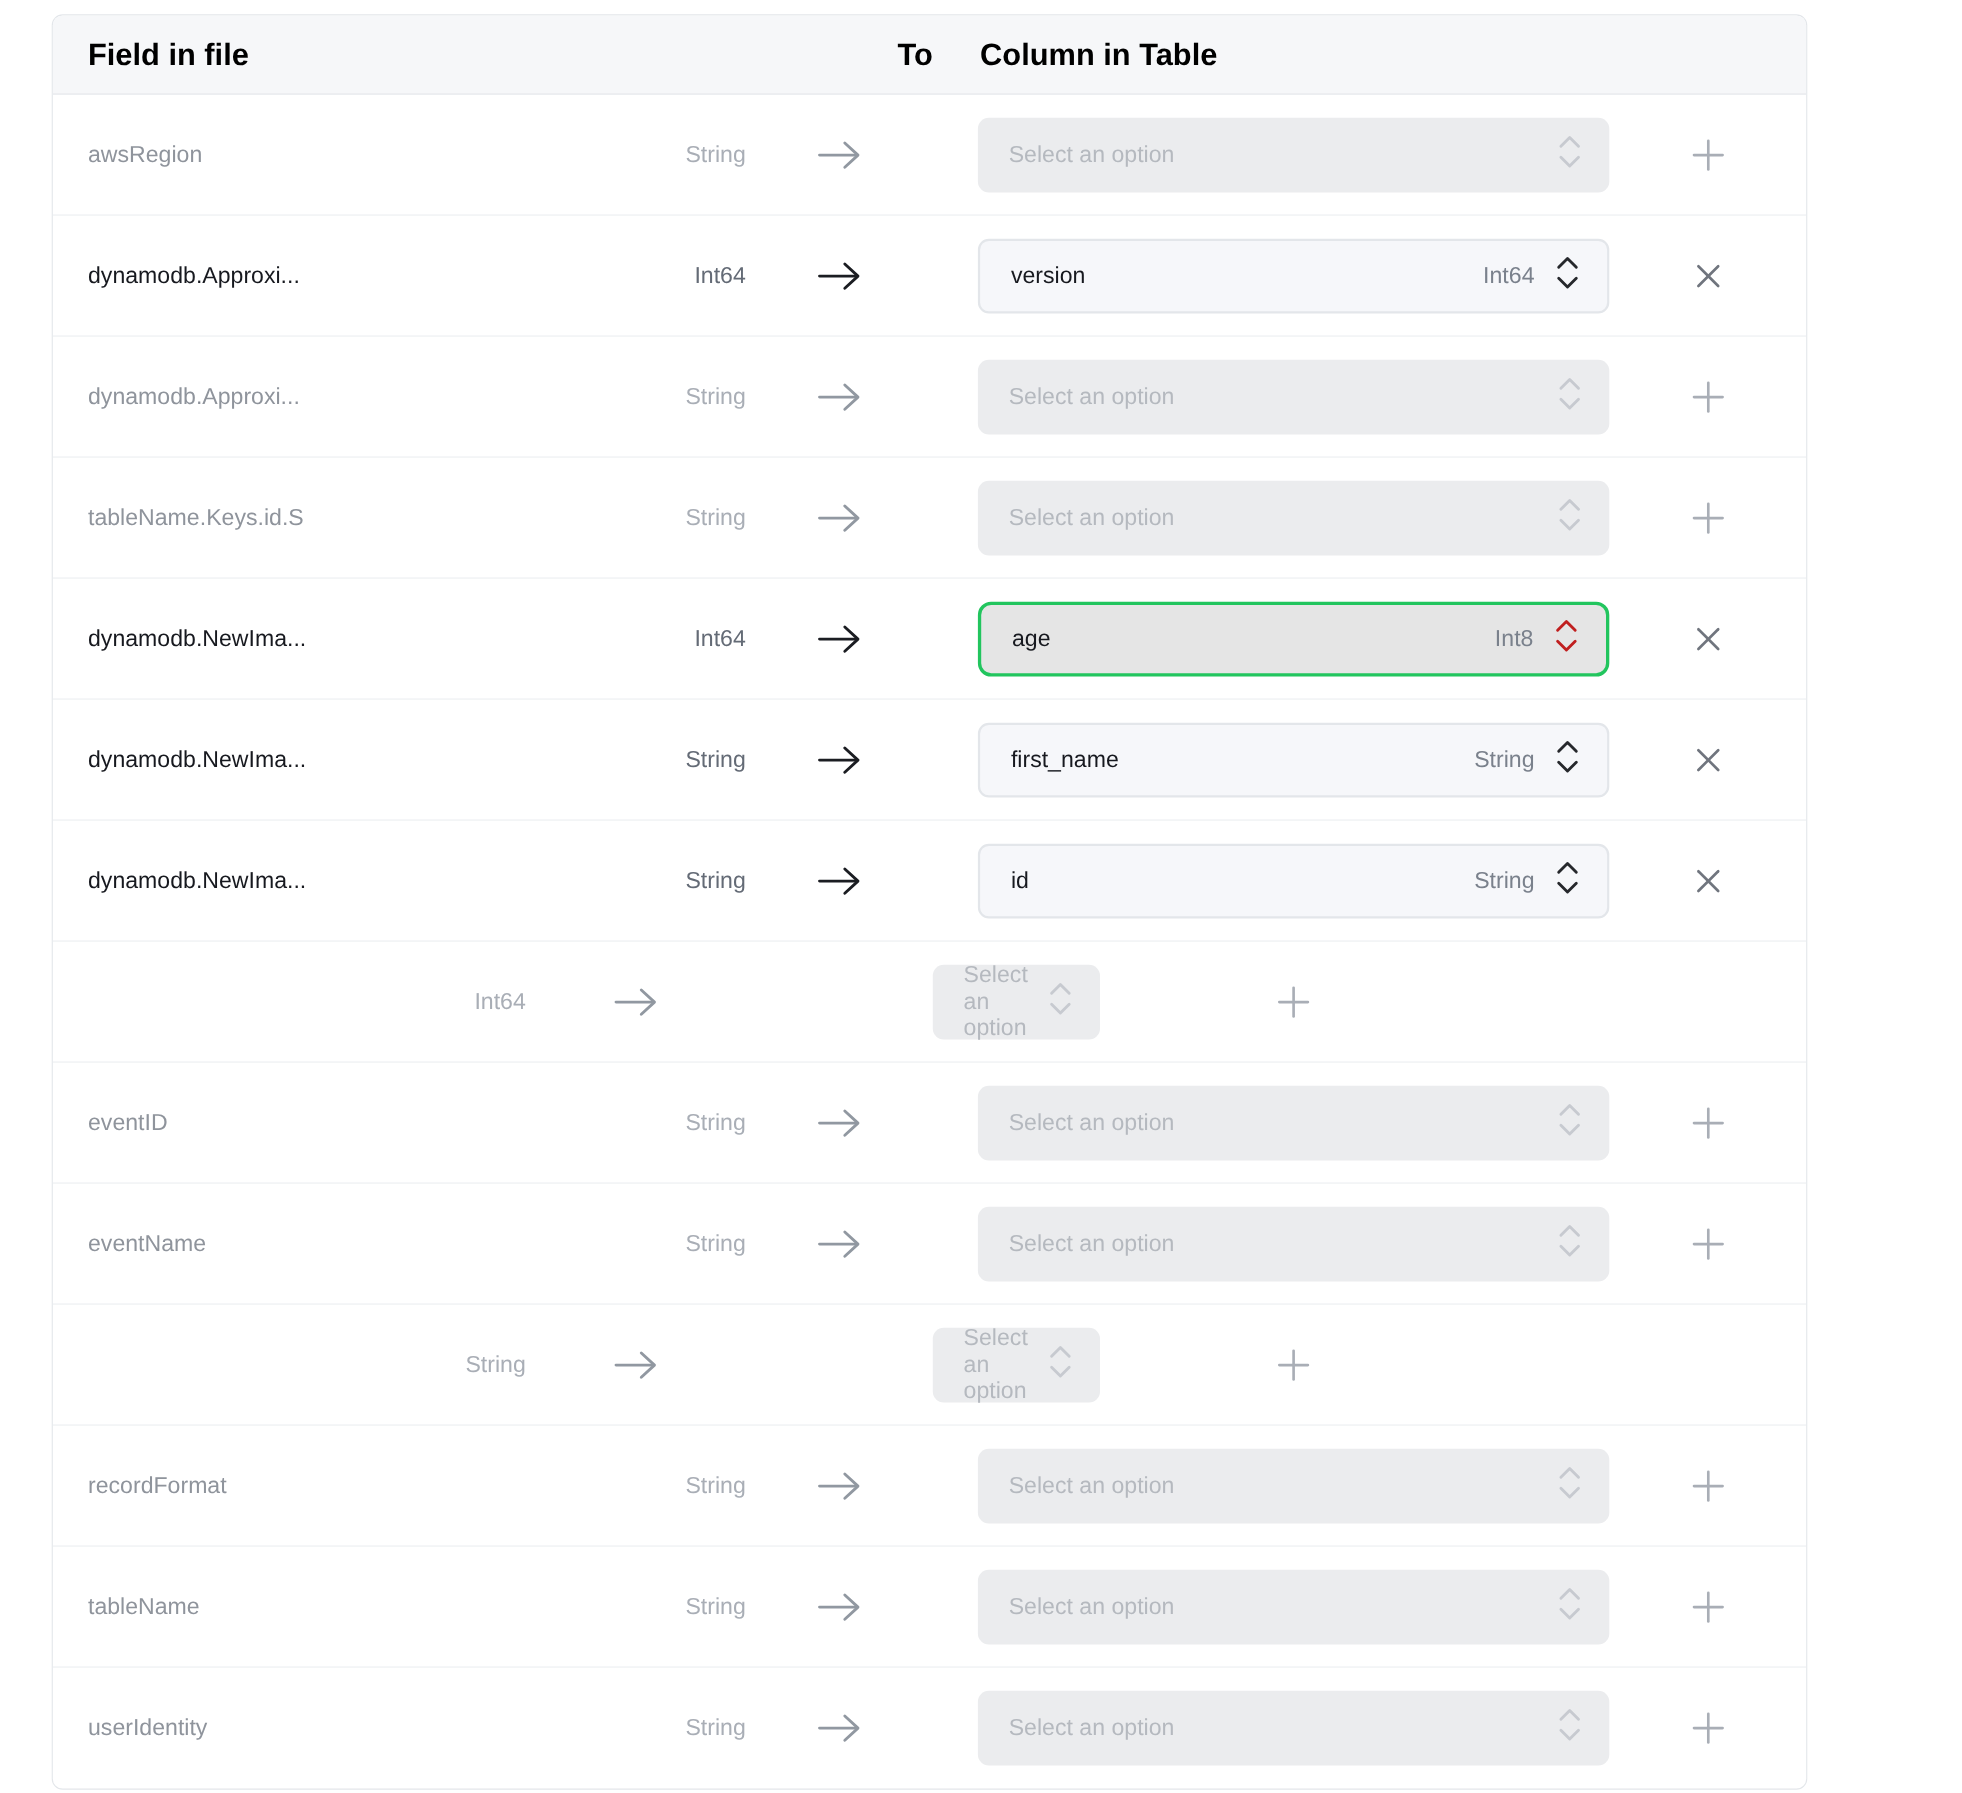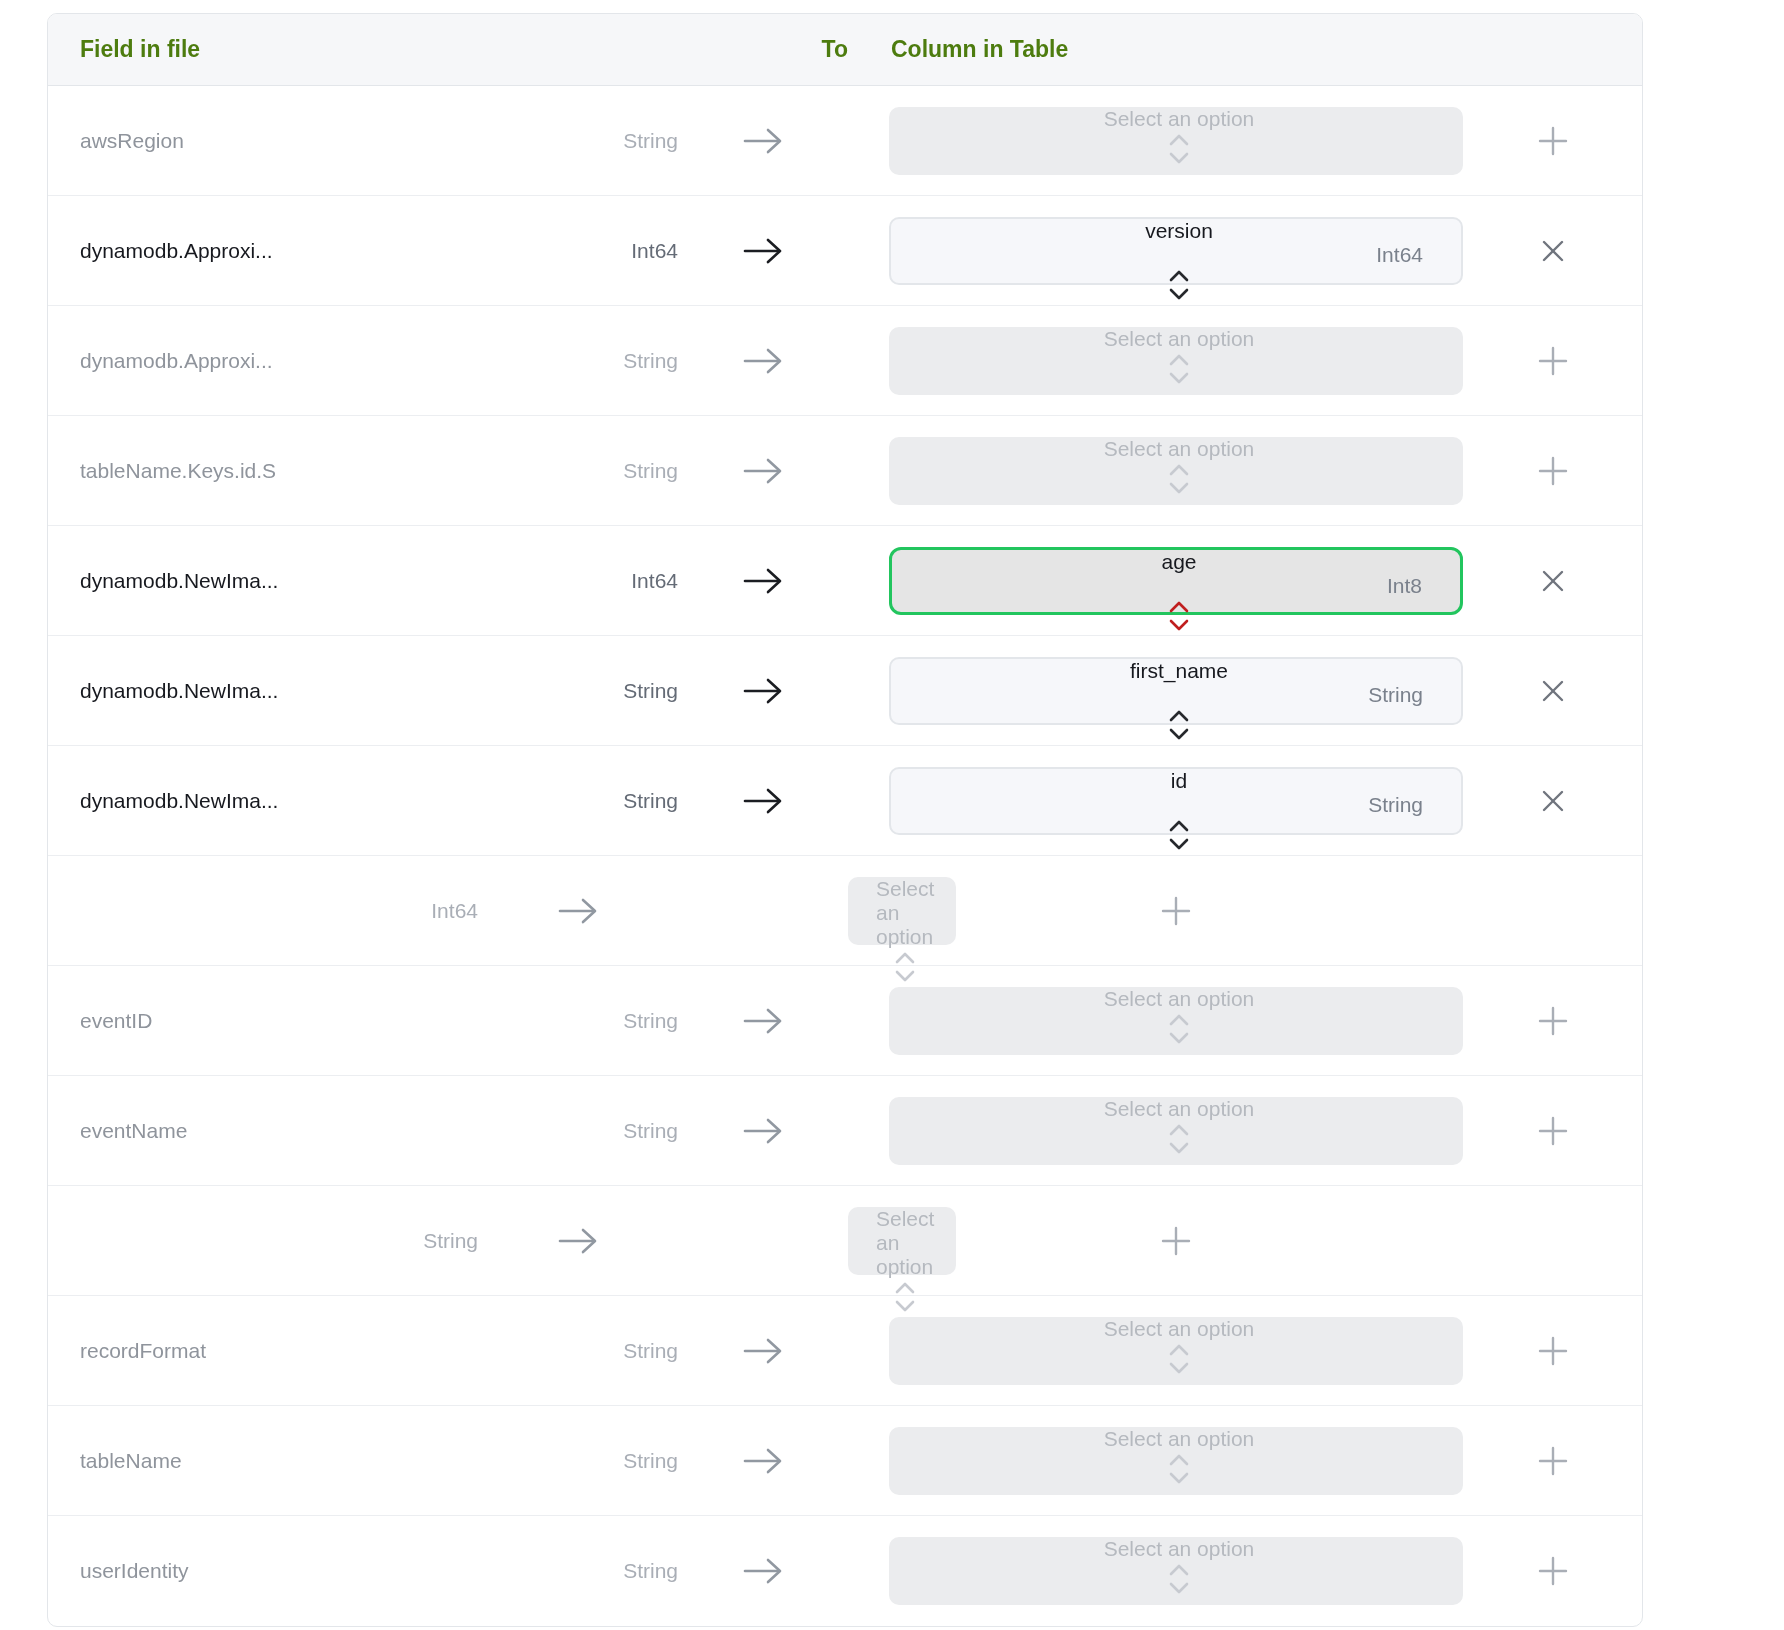--- a/index.html
+++ b/index.html
@@ -13,21 +13,21 @@
     background:#ffffff;
     border:1px solid #e3e6ea; border-radius:10px;
     overflow:hidden; box-sizing:border-box;
   }
   .thead {
     height:72px; background:#f6f7f9;
     border-bottom:1px solid #e3e6ea;
     display:grid;
     grid-template-columns:430px 200px 170px 41px 574px 1fr;
     align-items:center; box-sizing:border-box;
-    font-size:23px; font-weight:700; color:#4d7c0f;
+    font-size:28px; font-weight:700; color:#000000;
   }
   .th-field { padding-left:32px; }
   .th-to { text-align:right; }
   .th-col { padding-left:2px; }
 
   .row {
     height:110px; box-sizing:border-box;
     display:grid;
     grid-template-columns:430px 200px 170px 41px 574px 1fr;
     align-items:center;
@@ -46,21 +46,20 @@
   .row.mapped .cell-field { color:#17191f; }
   .row.mapped .cell-type  { color:#646b76; }
   .row.mapped .arrow-svg  { stroke:#1b1d22; }
 
   .cell-select { display:flex; }
   .select {
     width:574px; height:68px; box-sizing:border-box;
     border-radius:10px;
     display:flex; align-items:center;
     padding:0 22px 0 28px;
-    flex-direction:column;
   }
   .row.unmapped .select { background:#ebecee; }
   .row.unmapped .sel-value { color:#b5b9bf; }
   .row.unmapped .chevron-svg { stroke:#c7cad0; }
   .row.mapped .select { background:#f6f7fa; border:2px solid #e3e6ea; }
   .row.mapped .sel-value { color:#17191f; }
   .row.mapped .sel-type { color:#7a818c; }
   .row.mapped .chevron-svg { stroke:#26282c; }
   .row.error .select { background:#e5e5e5; border:3px solid #22c55e; border-radius:12px; }
   .row.error .chevron-svg { stroke:#c01f1f; }

